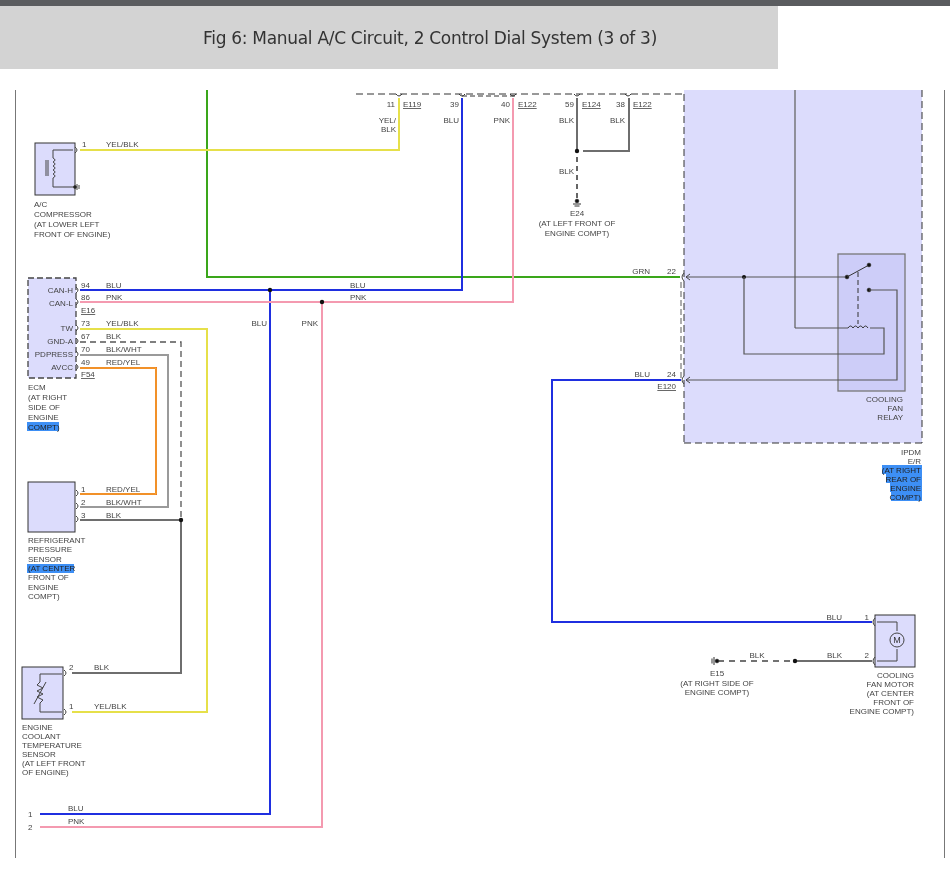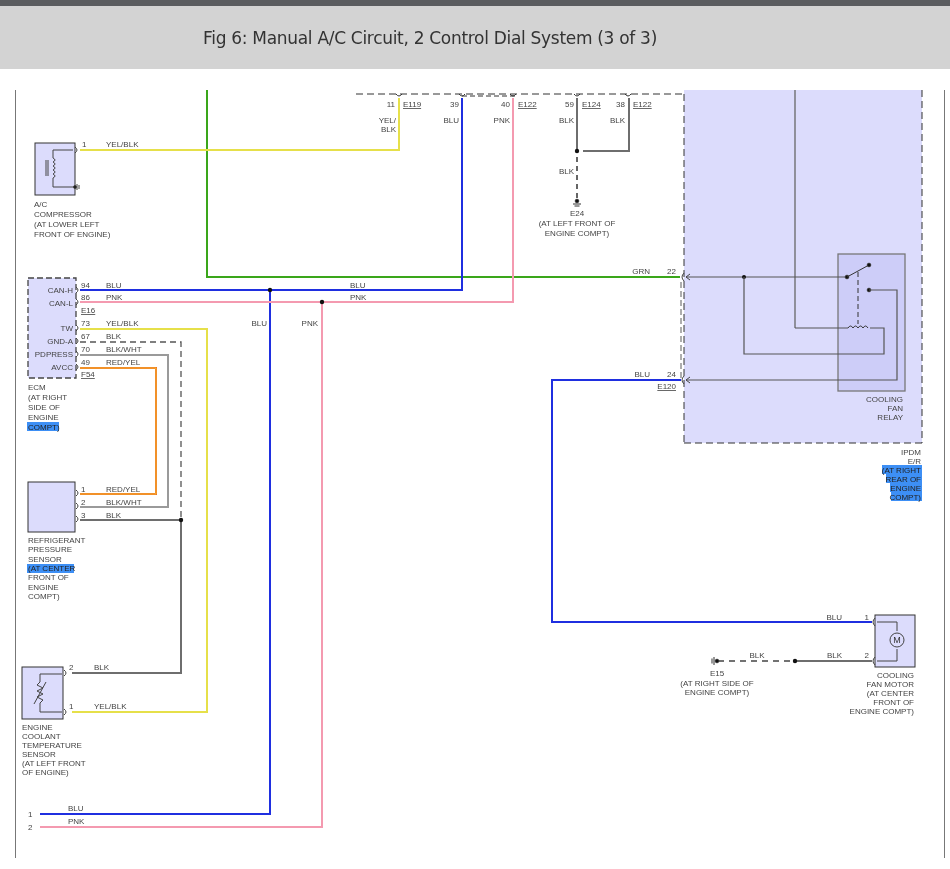--- a/index.html
+++ b/index.html
@@ -1,18 +1,18 @@
 <!DOCTYPE html>
 <html><head>
 <meta charset="utf-8">
 <style>
   html, body { margin: 0; padding: 0; }
   body { width: 950px; height: 869px; background: #ffffff; position: relative; overflow: hidden; font-family: "Liberation Sans", sans-serif; }
   .topbar { position: absolute; left: 0; top: 0; width: 950px; height: 6px; background: #5a5c5f; }
-  .header { position: absolute; left: 0; top: 6px; width: 950px; height: 63px; background: #d3d3d3; }
+  .header { position: absolute; left: 0; top: 6px; width: 778px; height: 63px; background: #d3d3d3; }
   .header .title { position: absolute; left: 203px; top: 22px; font-size: 17px; color: #333; font-family: "DejaVu Sans", sans-serif; letter-spacing: -0.3px; }
   svg { position: absolute; left: 0; top: 0; }
   svg text { font-family: "Liberation Sans", sans-serif; font-size: 8px; fill: #444; }
   .hl { fill: #3d8ff5; }
 </style>
 </head>
 <body>
 
 <div class="topbar"></div>
 <div class="header">

